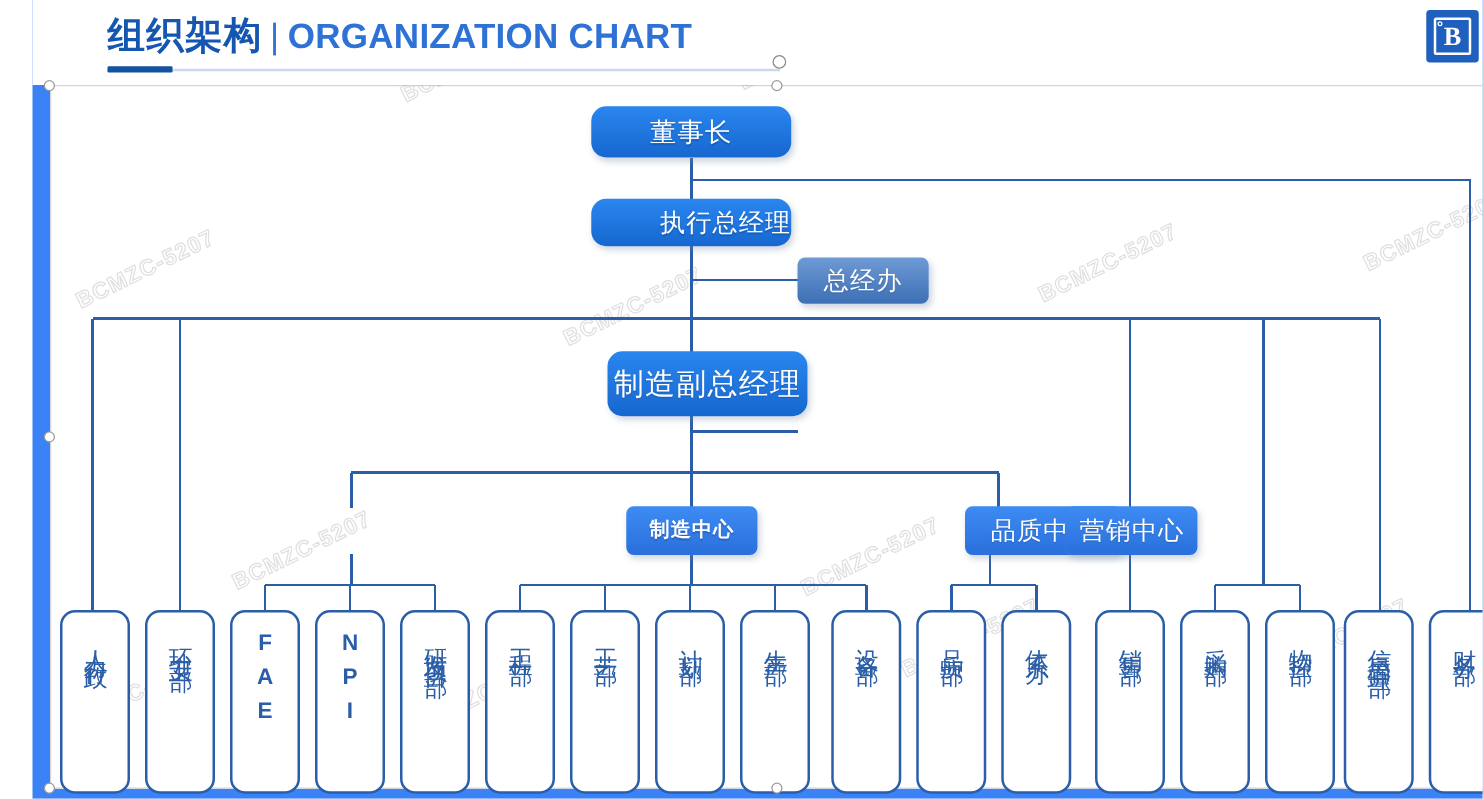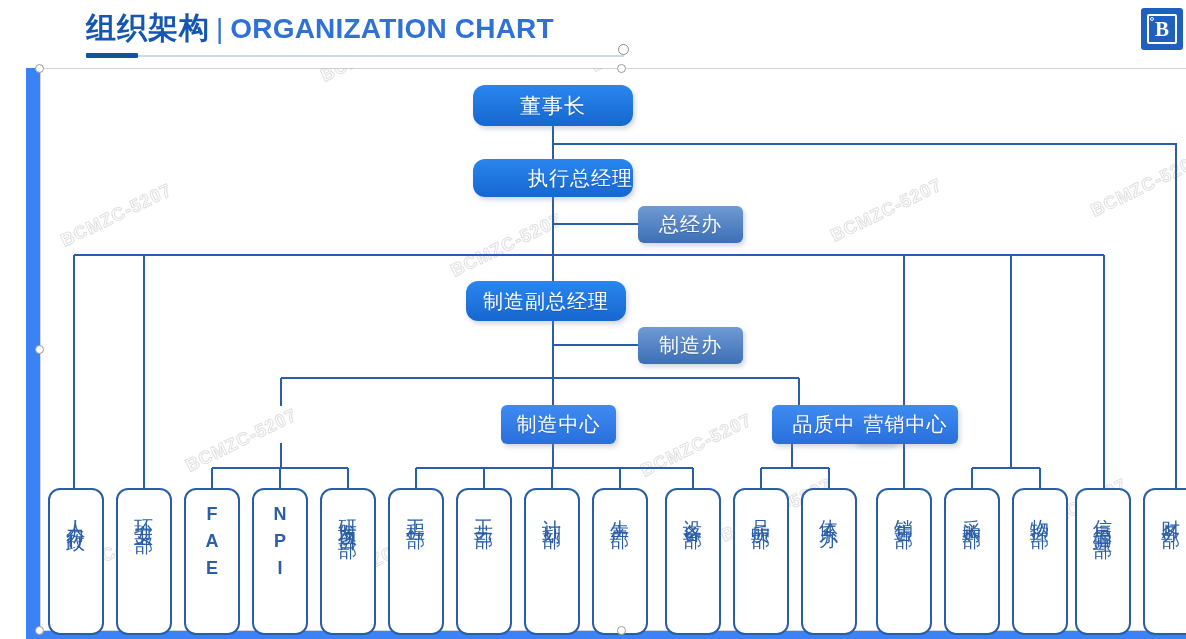--- a/index.html
+++ b/index.html
@@ -264,30 +264,27 @@
   </div>
 
   <div class="node primary" style="left:447px; top:159px; width:160px; height:38px; font-size:20px;justify-content:flex-end;">
     <span class="lbl">执行总经理</span>
   </div>
 
   <div class="node office" style="left:612px; top:206px; width:105px; height:37px; font-size:20px;">
     <span class="lbl">总经办</span>
   </div>
 
-  <div class="node primary" style="left:440px; top:281px; width:160px; height:40px; font-size:20px;">
+  <div class="node primary" style="left:460px; top:281px; width:160px; height:52px; font-size:24px;">
     <span class="lbl">制造副总经理</span>
   </div>
 
-  <div class="node office" style="left:612px; top:327px; width:105px; height:37px; font-size:20px;">
-    <span class="lbl">制造办</span>
-  </div>
-
-
-  <div class="node center" style="left:475px; top:405px; width:115px; height:39px; font-size:20px;">
+
+
+  <div class="node center" style="left:475px; top:405px; width:105px; height:39px; font-size:16px;font-weight:bold;">
     <span class="lbl">制造中心</span>
   </div>
 
   <div class="node center" style="left:746px; top:405px; width:125px; height:39px; font-size:20px;">
     <span class="lbl">品质中心</span>
   </div>
 
   <div class="node center" style="left:827px; top:405px; width:105px; height:39px; font-size:20px;">
     <span class="lbl">营销中心</span>
   </div>

